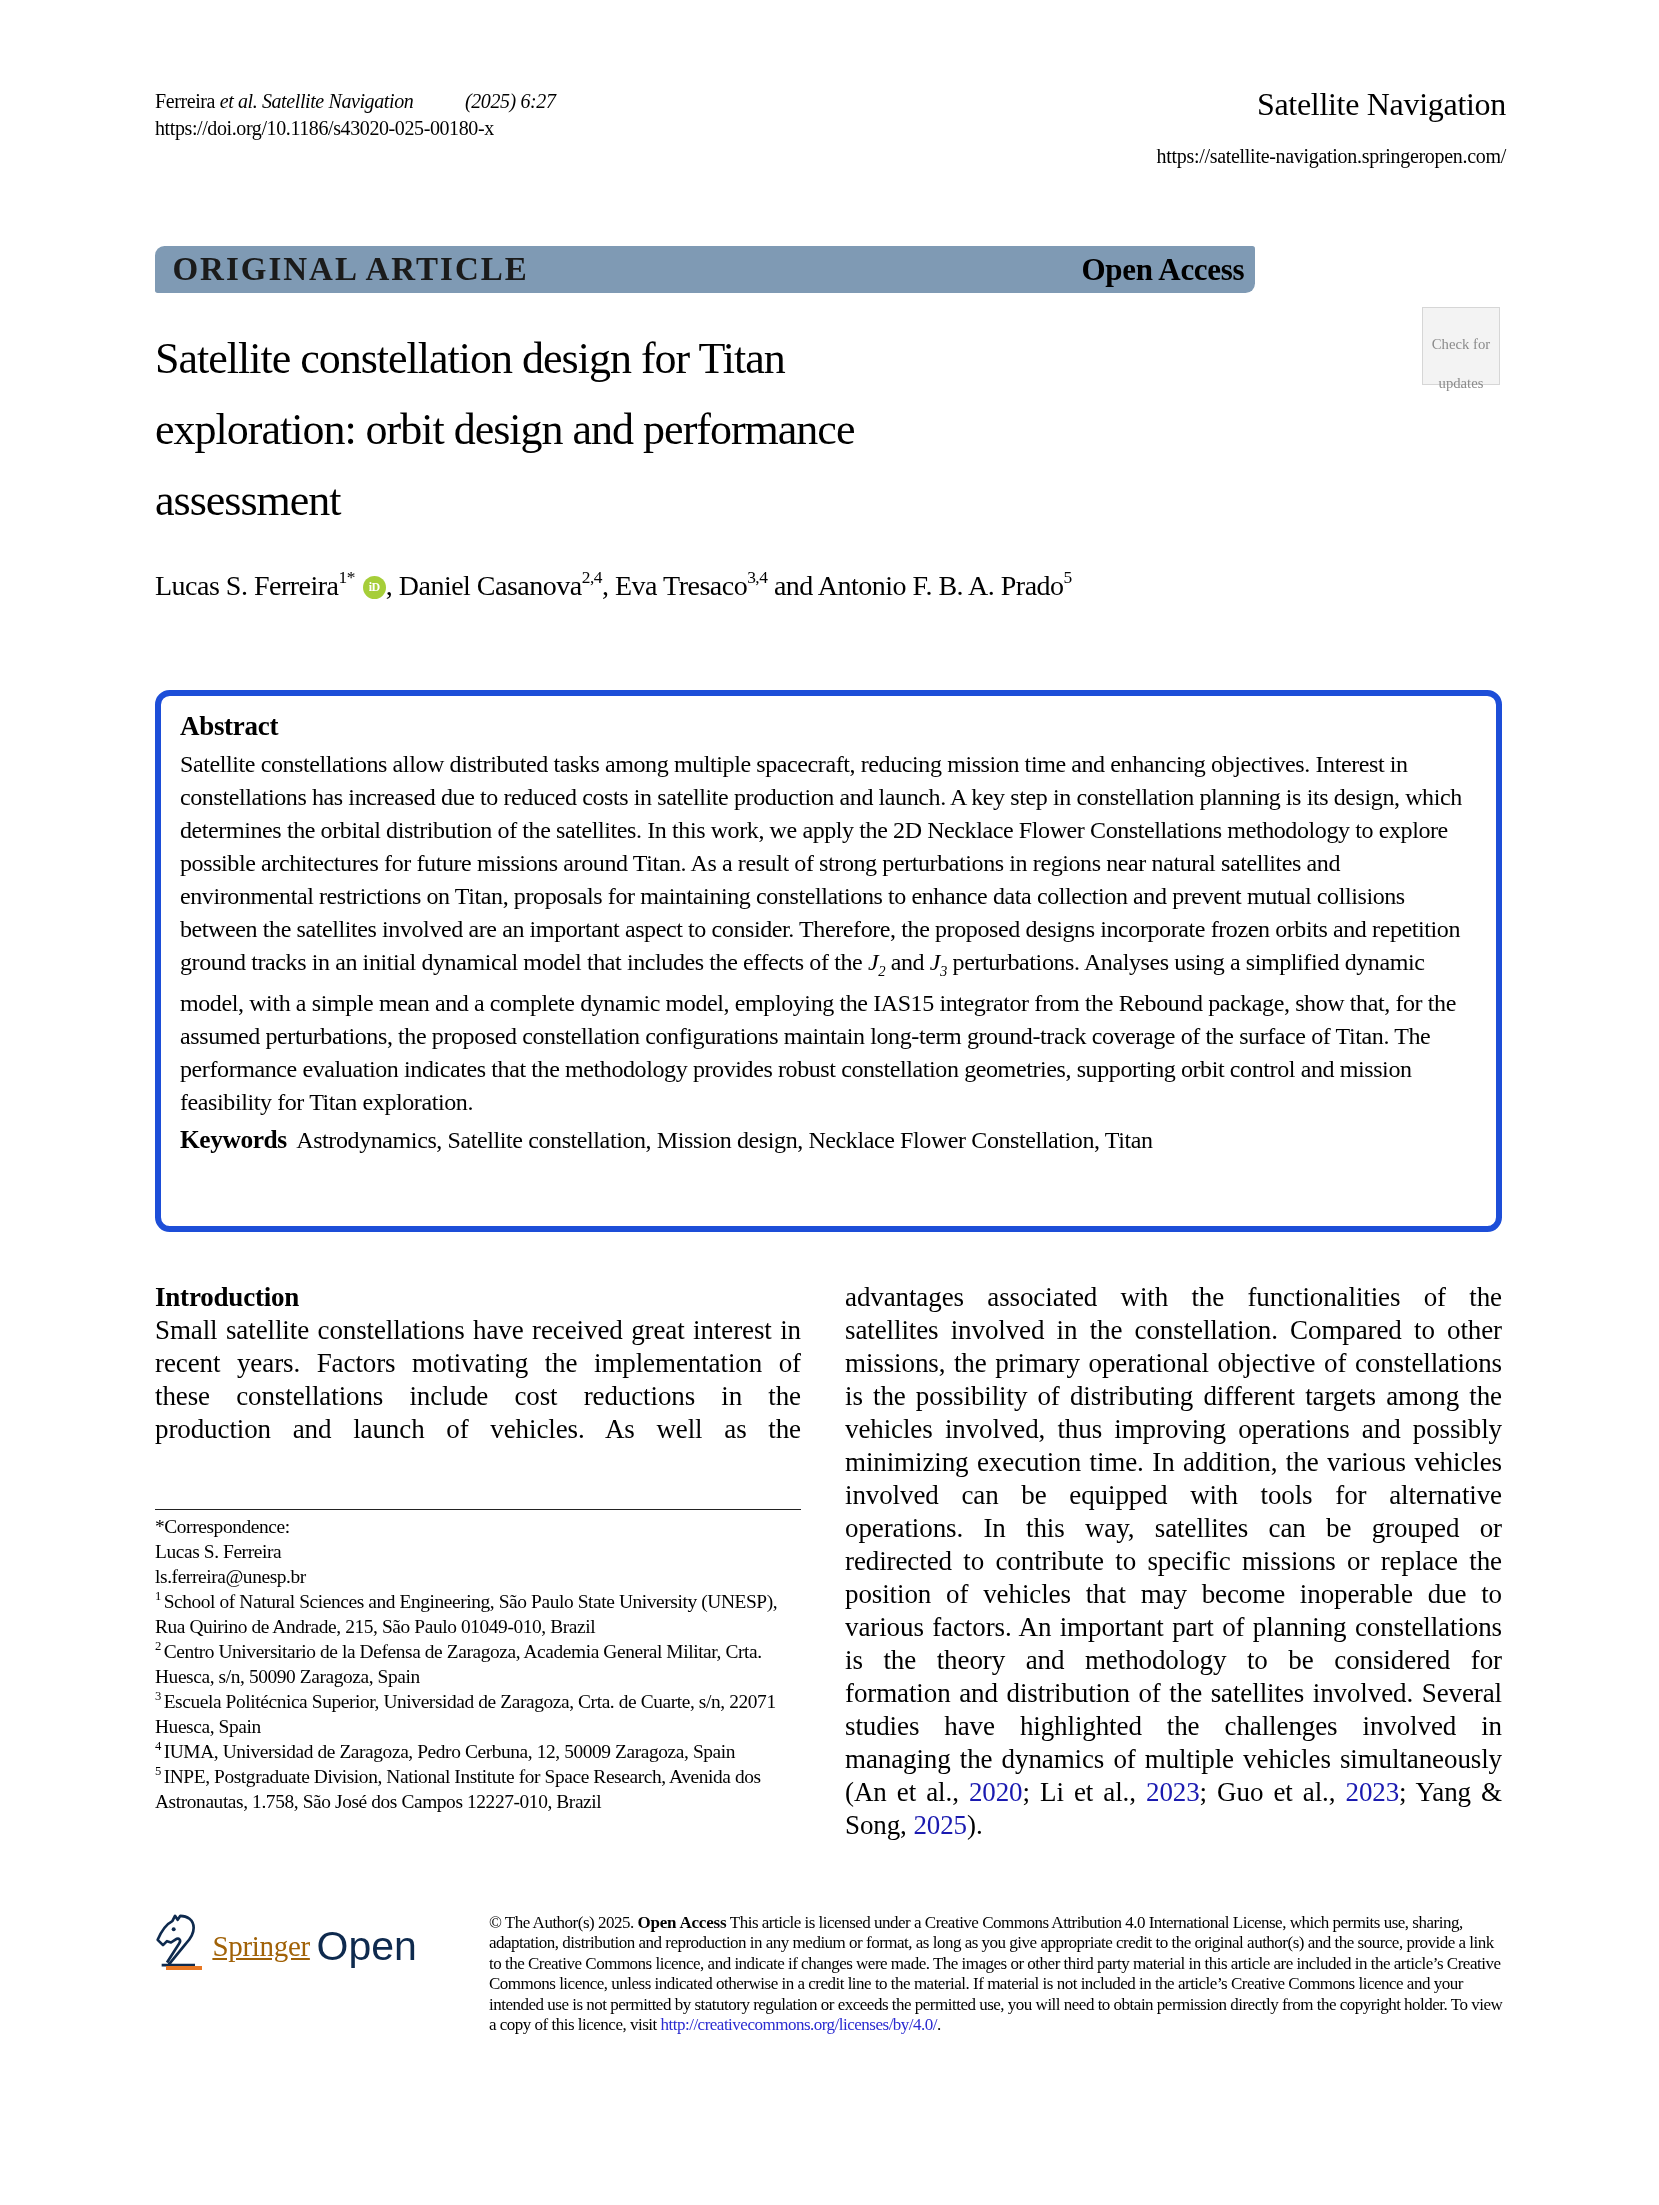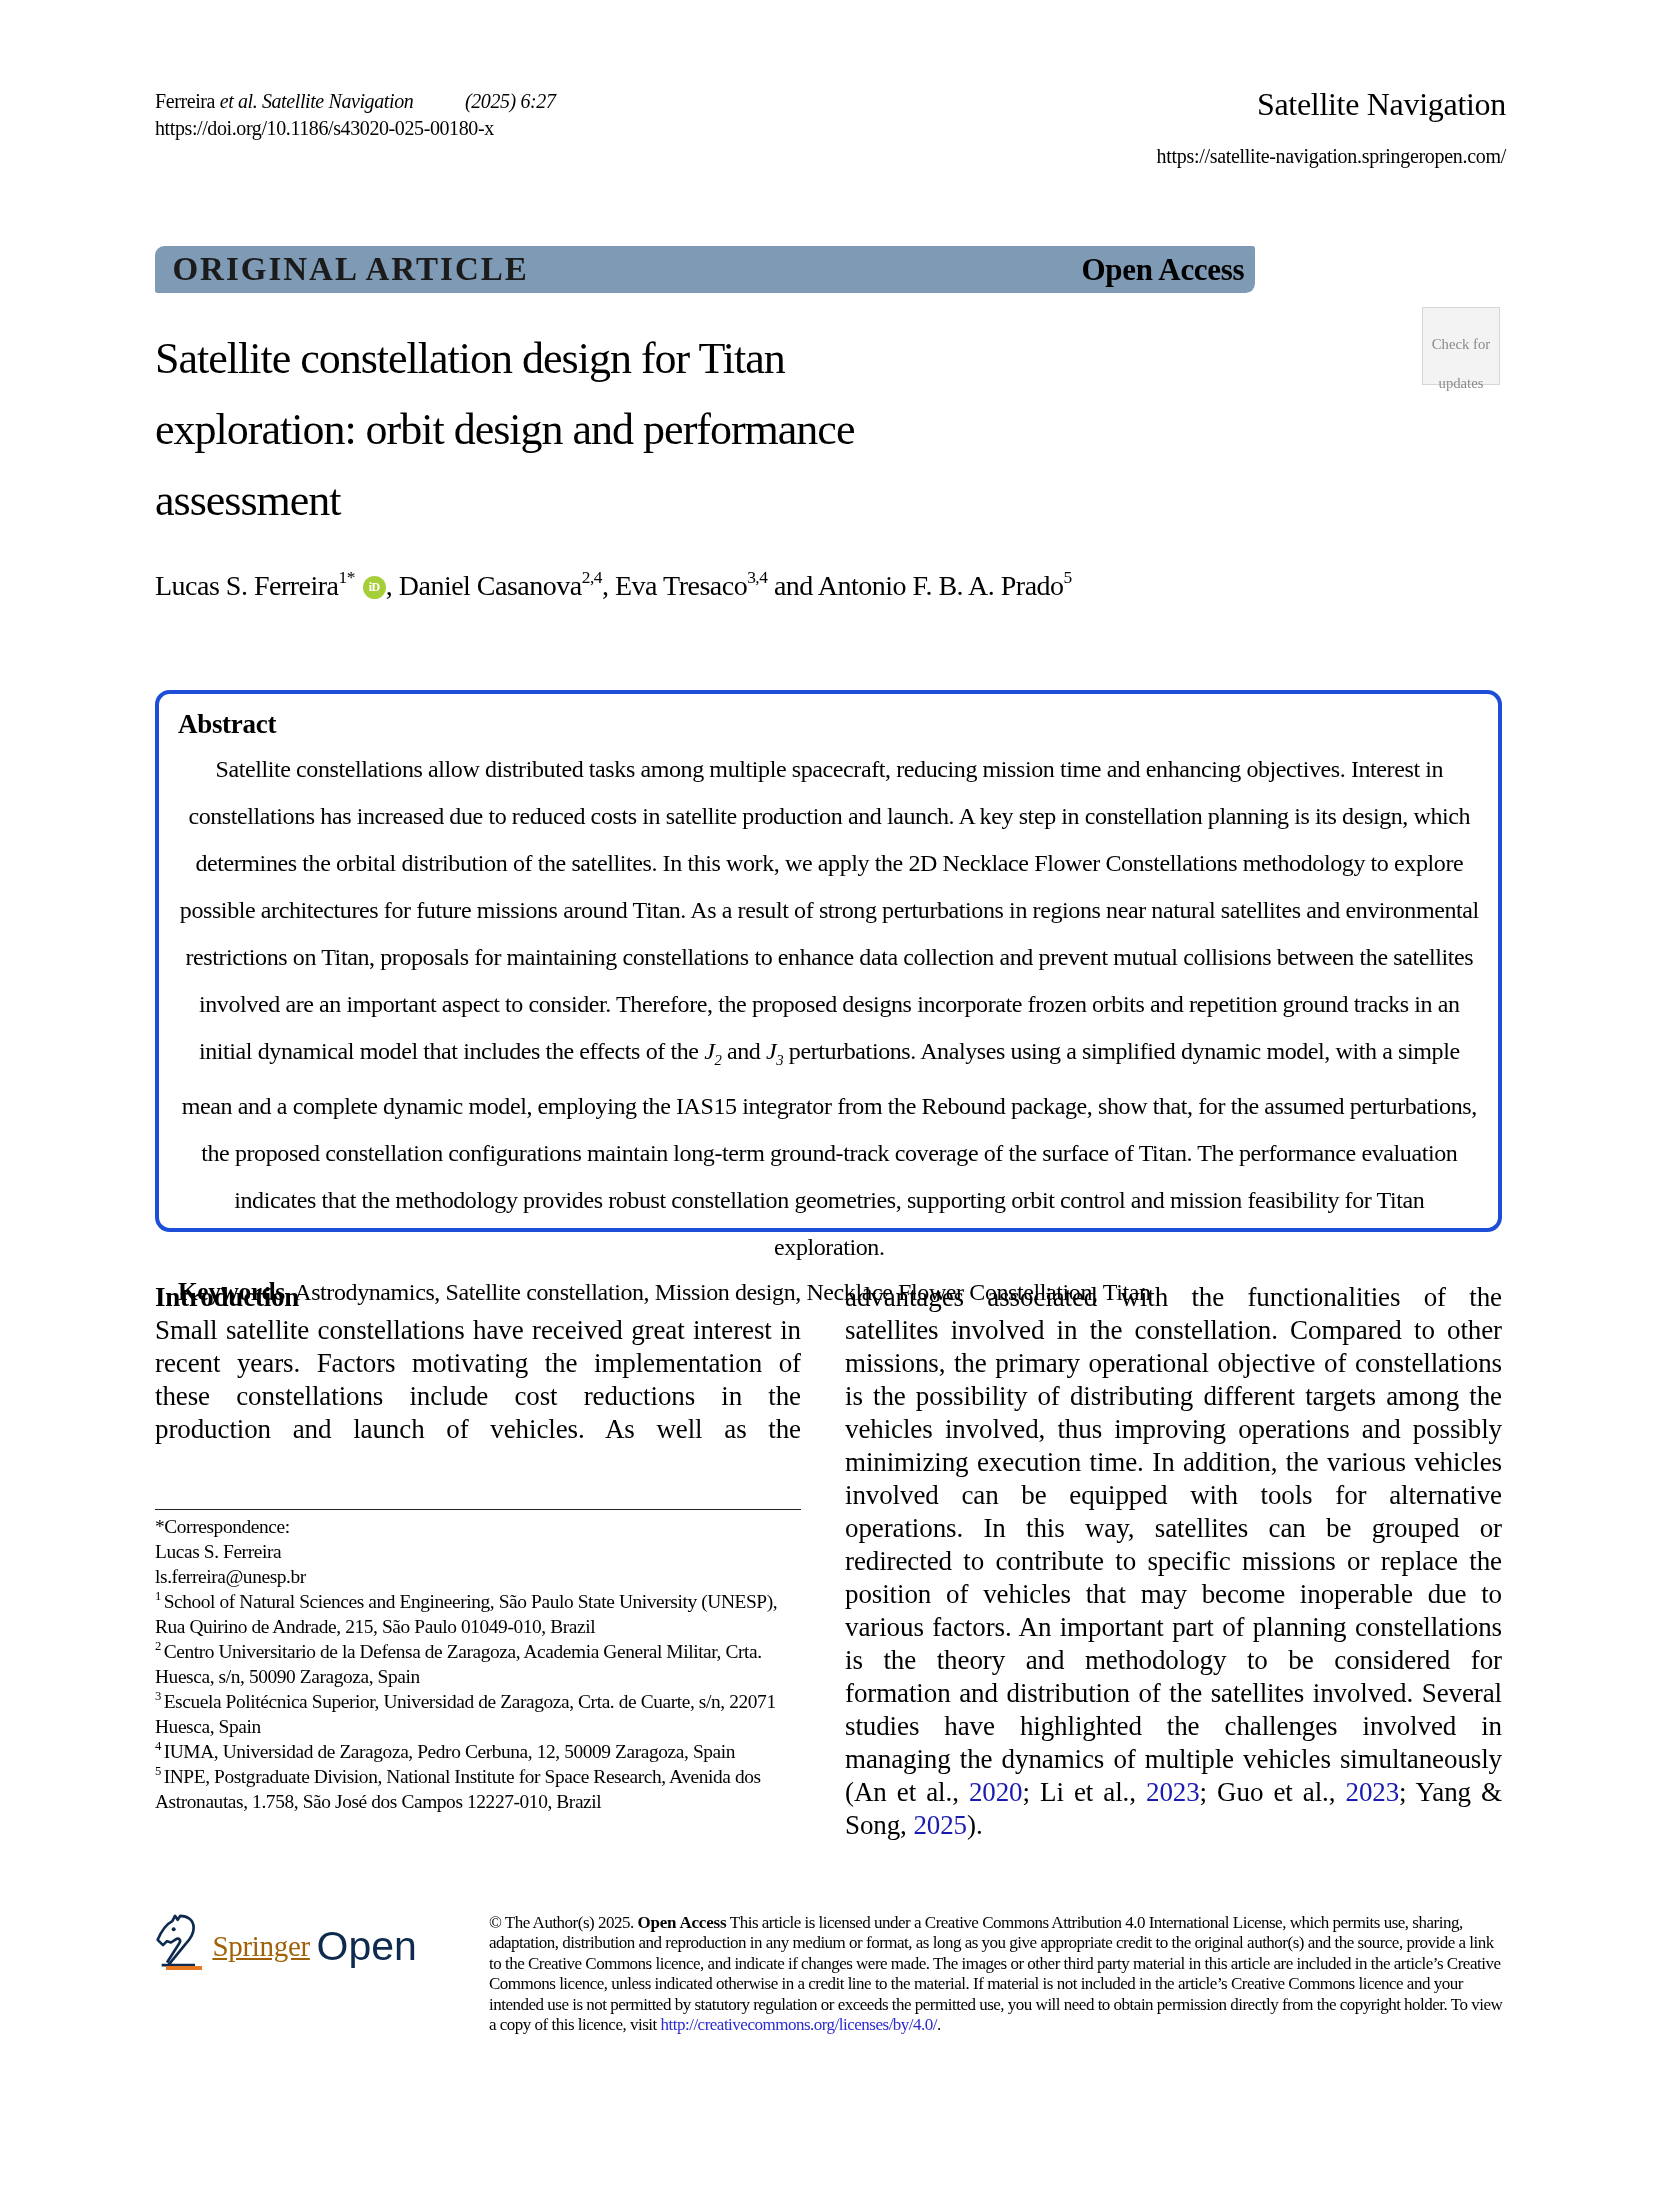--- a/index.html
+++ b/index.html
@@ -32,23 +32,23 @@
 
   
   .title { position: absolute; left: 155px; top: 323px; width: 1238px; font-size: 44px; line-height: 71px; letter-spacing: -1px; font-weight: normal; margin: 0; }
   .authors { position: absolute; left: 155px; top: 566px; font-size: 28px; line-height: 40px; letter-spacing: -0.5px; }
   .authors sup { font-size: 17.4px; vertical-align: 12px; line-height: 0; }
   .orcid { display: inline-block; width: 23px; height: 23px; border-radius: 50%; background: #a6ce39; color: #fff;
            font-size: 12px; font-weight: bold; text-align: center; line-height: 23px; vertical-align: 4px; margin-left: 1.3px; }
 
   
   .abstract-box { position: absolute; left: 155px; top: 690px; width: 1347px; height: 542px;
-                  border: 4px solid #1d4ed8; border-radius: 14.7px; box-sizing: border-box; padding: 12px 17.4px 0 19px; }
+                  border: 6px solid #1d4ed8; border-radius: 14.7px; box-sizing: border-box; padding: 12px 17.4px 0 19px; }
   .abs-head { font-size: 27px; font-weight: bold; line-height: 37px; letter-spacing: -0.3px; margin-bottom: 2.7px; }
-  .abs-body { font-size: 24px; line-height: 47px; letter-spacing: -0.4px; text-align: center; }
+  .abs-body { font-size: 24px; line-height: 33px; letter-spacing: -0.4px; text-align: left; }
   .abs-body i sub { font-size: 14.7px; }
   .kw { margin-top: 4px; font-size: 24px; line-height: 33px; letter-spacing: -0.4px; }
   .kw b { font-size: 25.4px; margin-right: 9.4px; }
 
   
   .col-left { position: absolute; left: 155px; top: 1272px; width: 646px; }
   .col-right { position: absolute; left: 845px; top: 1272px; width: 657px; }
   .sec-head { font-size: 27px; font-weight: bold; line-height: 33px; margin: 9.4px 0 0 0; letter-spacing: -0.2px; }
   .para { font-size: 27px; line-height: 33px; text-align: justify; margin: 0; letter-spacing: -0.1px; }
   .para a, .ref { color: #1a1ab0; text-decoration: none; }

